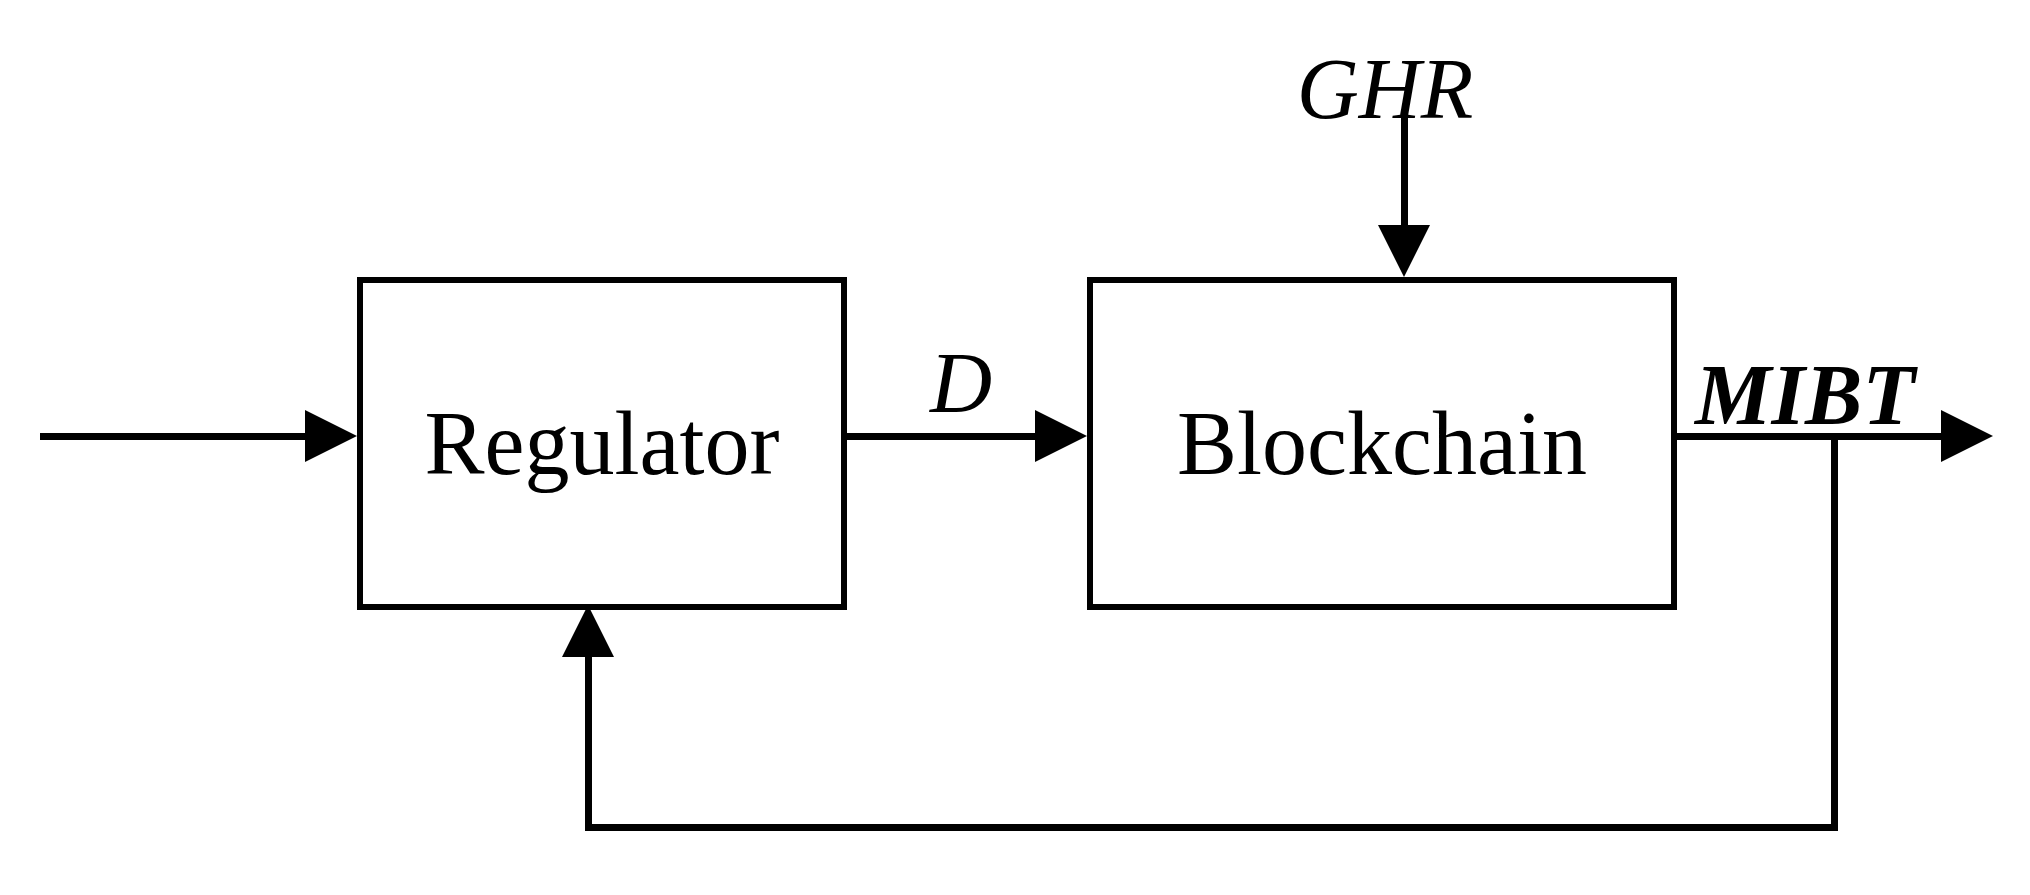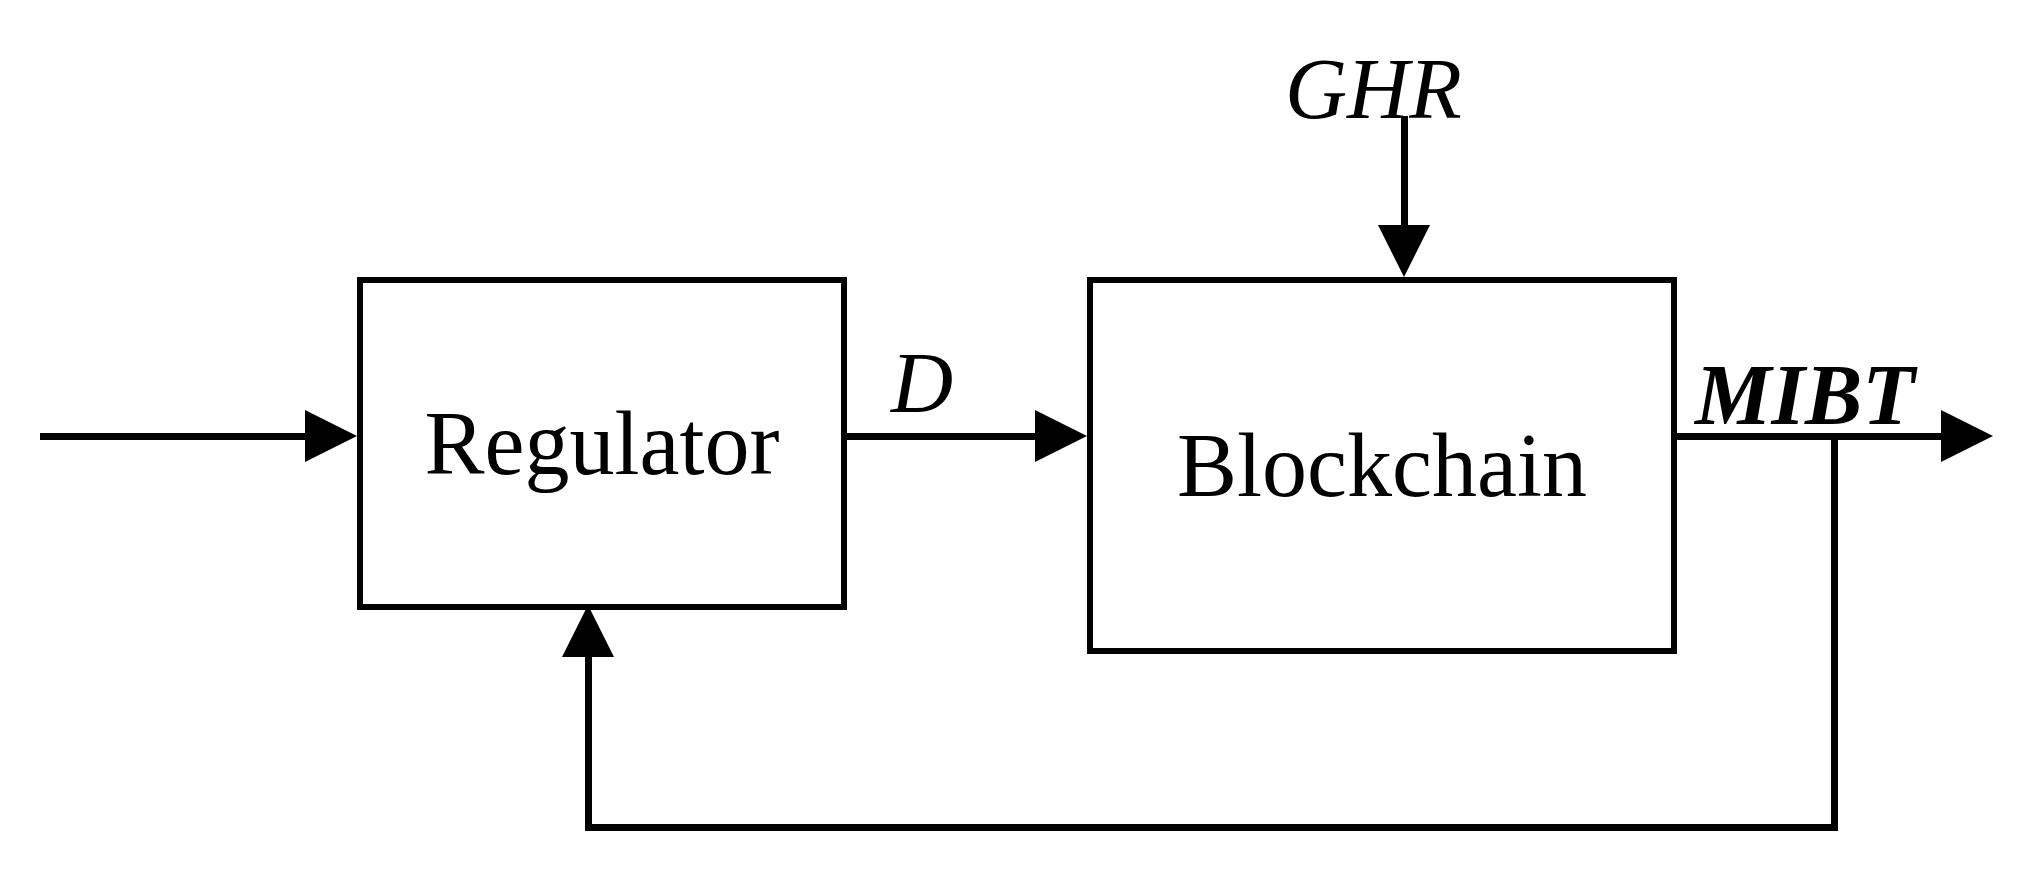--- a/index.html
+++ b/index.html
@@ -22,27 +22,28 @@
     border: 6px solid var(--line, #000000);
     background: var(--bg, #ffffff);
     display: flex;
     align-items: center;
     justify-content: center;
     font-size: 90px;
     line-height: 1;
     white-space: nowrap;
   }
   #regulator-block  { left: 357px;  top: 277px; width: 490px; height: 333px; }
-  #blockchain-block { left: 1087px; top: 277px; width: 590px; height: 377px; }
+  #blockchain-block { left: 1087px; top: 277px; width: 590px; height: 333px; }
 
   .sig-label {
     position: absolute;
     font-style: italic;
     font-size: 86px;
     line-height: 1;
+    text-align: center;
     white-space: nowrap;
   }
   #tibt-label { left: 49px;   top: 340px; width: 260px; }
   #d-label    { left: 891px;  top: 340px; width: 140px; }
   #ghr-label  { left: 1285px; top: 46px;  width: 200px; }
   #mibt-label { left: 1695px; top: 352px; width: 220px; font-weight: bold; }
 
   .line {
     position: absolute;
     background: var(--line, #000000);

